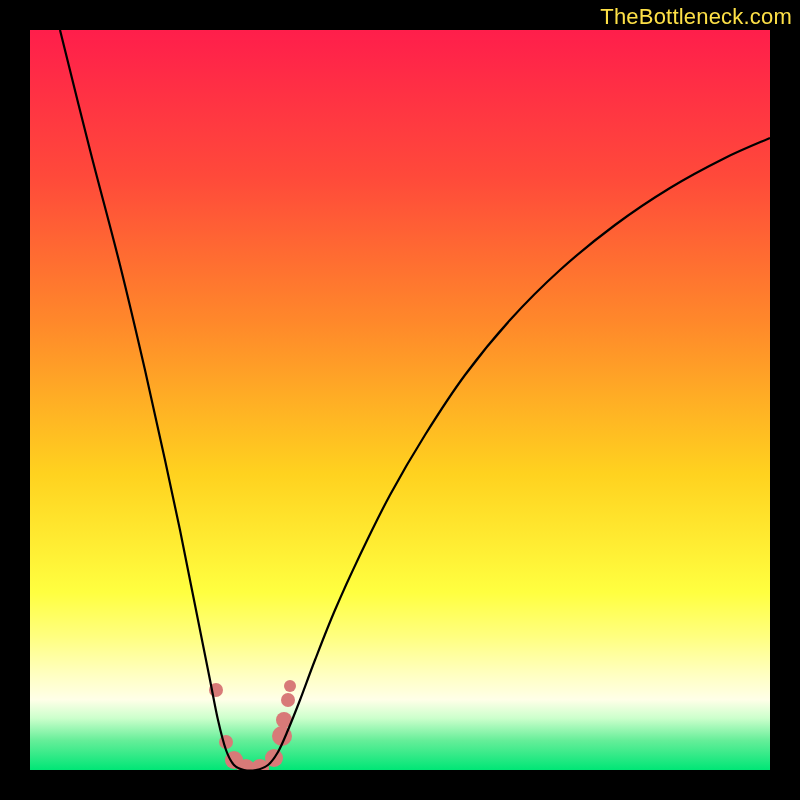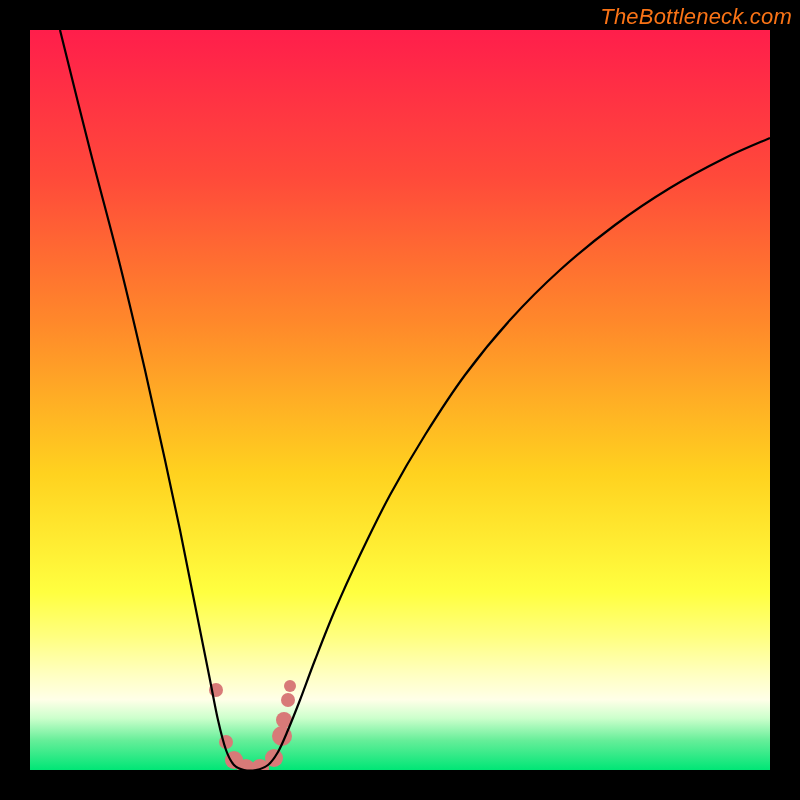--- a/index.html
+++ b/index.html
@@ -22,26 +22,25 @@
     left: 30px;
     top: 30px;
     width: 740px;
     height: 740px;
     overflow: hidden;
   }
   .watermark {
     position: absolute;
     top: 4px;
     right: 8px;
-    color: #f97316;
+    color: #fde047;
     font-size: 22px;
     font-weight: 500;
     letter-spacing: 0.2px;
     user-select: none;
-    font-style: italic;
   }
 </style>
 </head>
 <body>
 
 <div class="frame">
   <div class="watermark">TheBottleneck.com</div>
   <div class="plot">
     <svg id="chart-svg" width="740" height="740" viewBox="0 0 740 740">
       <defs>

